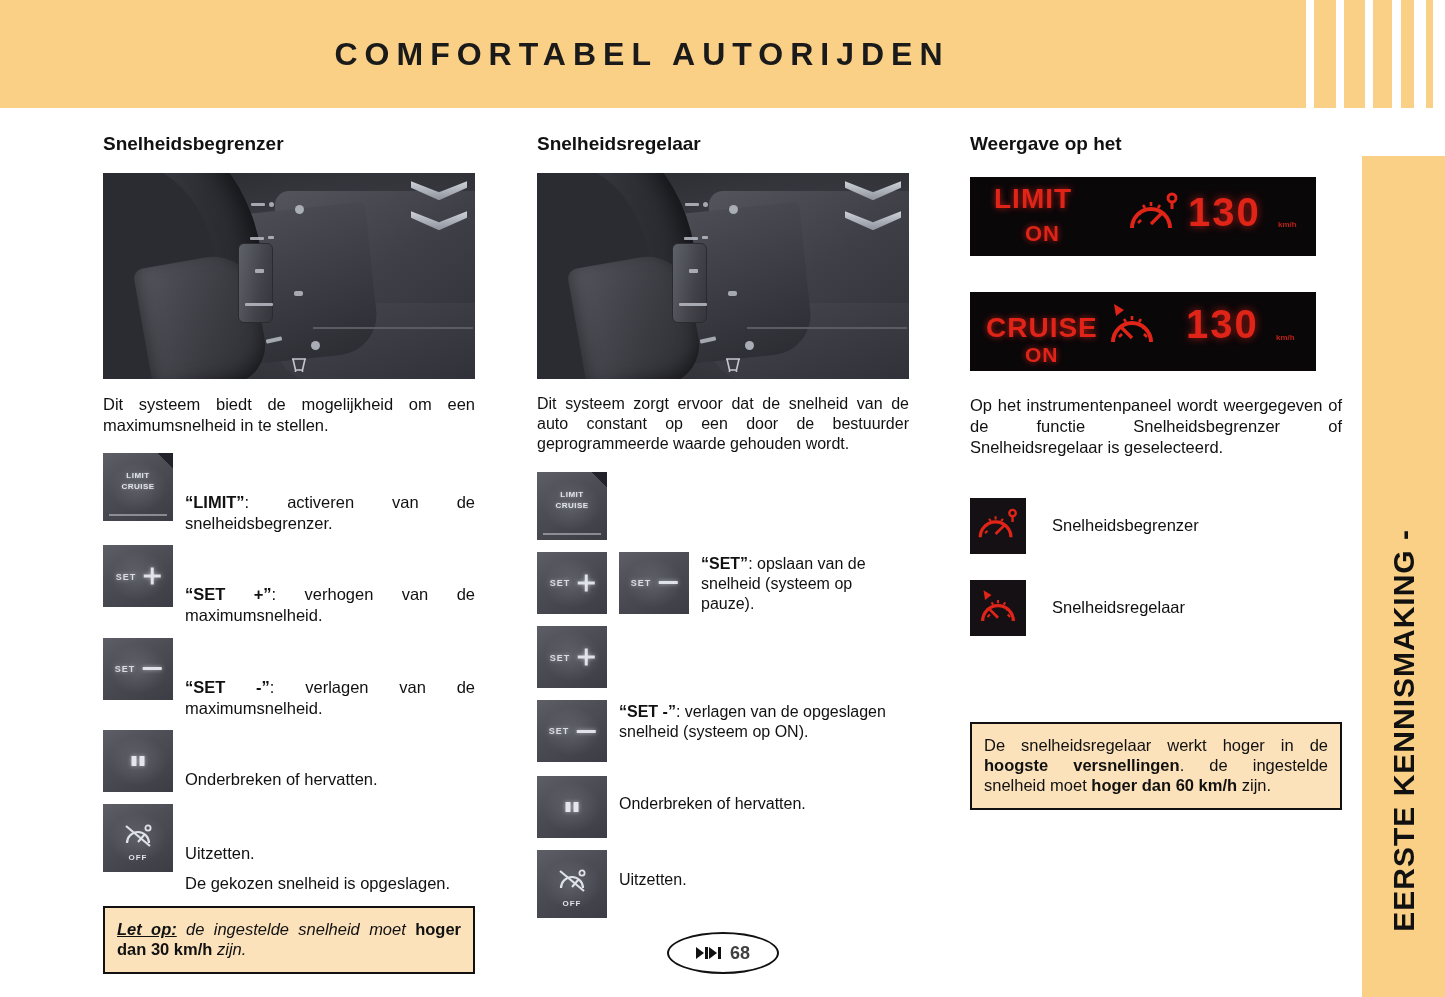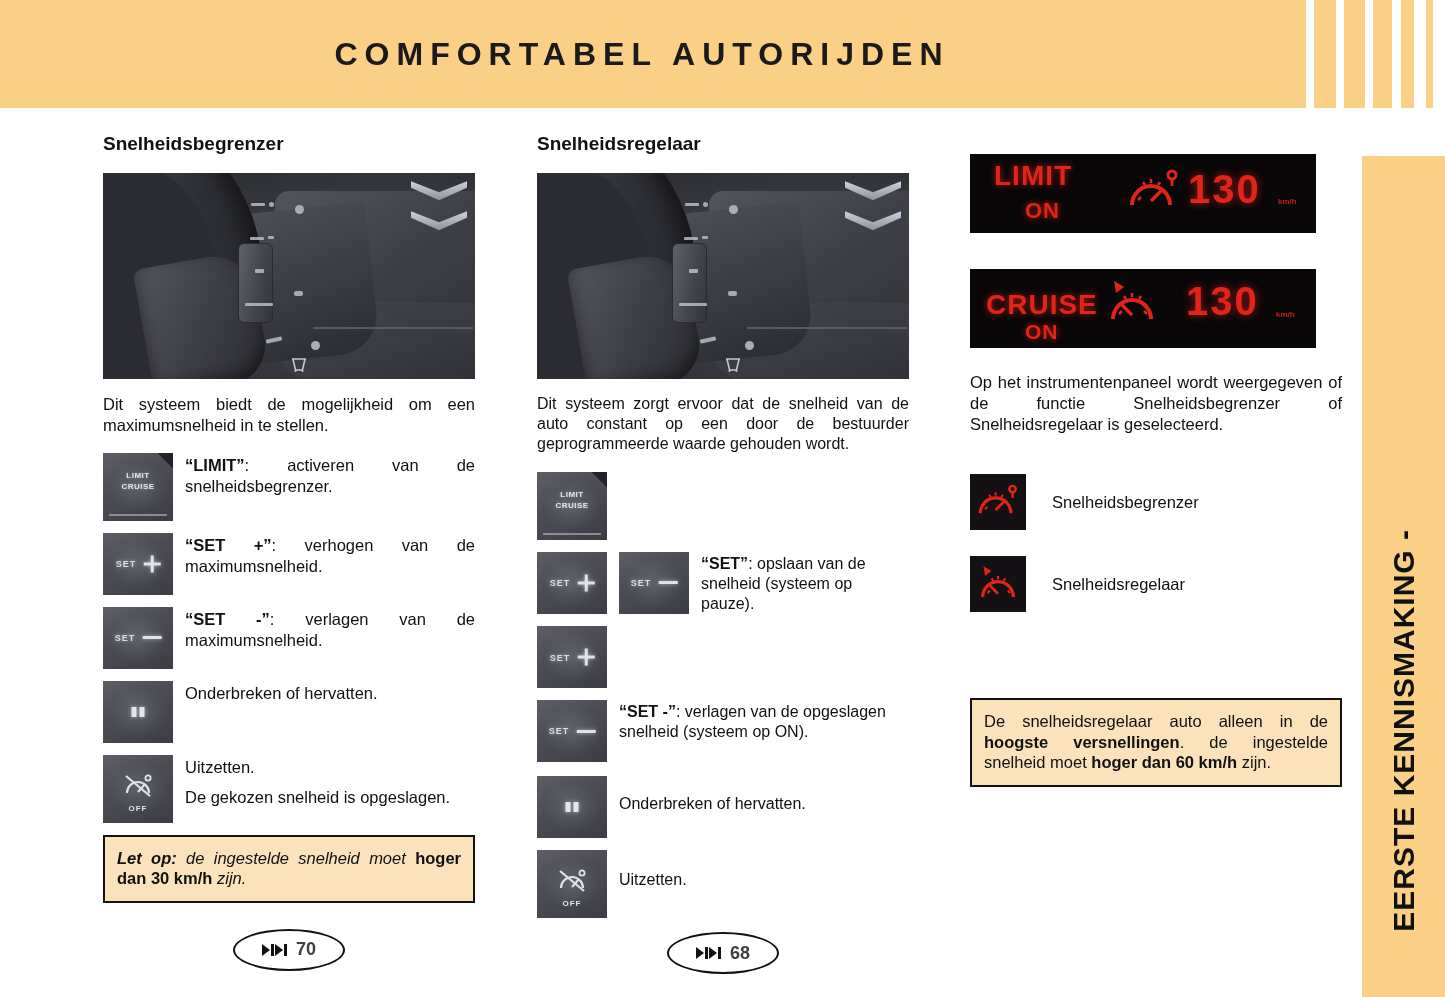--- a/index.html
+++ b/index.html
@@ -247,21 +247,21 @@
   }
   .btn-text {
     font-size: 16.5px;
     line-height: 1.26;
     color: #111111;
     text-align: justify;
     padding-top: 2px;
     flex: 1;
   }
   .col2 .btn-text { text-align: left; font-size: 16px; }
-  .col1 .btn-text { text-align: justify; }
+  .col1 .btn-text { text-align: justify; margin-top: 37px; }
   .btn-text b { font-weight: bold; }
 
   
   .ic-pause {
     position: absolute;
     left: 50%; top: 50%;
     transform: translate(-50%,-50%);
     display: flex; gap: 3px;
   }
   .ic-pause i {
@@ -317,21 +317,21 @@
   .warn-box {
     border: 2px solid #111111;
     background: #fbe2bb;
     padding: 11px 12px 12px 12px;
     font-size: 16.5px;
     line-height: 1.24;
     color: #111111;
     text-align: justify;
   }
   .warn-box .it { font-style: italic; }
-  .warn-box .bi { font-style: italic; font-weight: bold; }
+  .warn-box .bi { font-style: italic; font-weight: bold; text-decoration: underline; }
   .warn-box b { font-weight: bold; }
 
   
   .pageref-wrap {
     display: flex;
     justify-content: center;
     margin-top: 26px;
   }
   .pageref {
     width: 108px;
@@ -667,20 +667,21 @@
           <span class="bar"></span>
       </span>
       <span class="pageref-num">68</span>
     </div>
   </div>
 </div>
 
 <div class="col col3">
 
   <div class="col-title">
+    <div>Weergave op het</div>
   </div>
 
   <div class="lcd" style="margin-top:22px">
     <div class="lcd-mode lcd-limit-word">LIMIT</div>
     <div class="lcd-mode lcd-limit-on">ON</div>
     <svg style="position:absolute; left:158px; top:13px;" width="52" height="48" viewBox="0 0 52 48">
       <path d="M4 38 A19 19 0 1 1 42 38" stroke="#e02418" stroke-width="4" fill="none"></path>
       <path d="M23 34 L35 22" stroke="#e02418" stroke-width="3.4" fill="none"></path>
       <path d="M10 33 L13 30 M9 23 L13 24 M15 15 L17 18 M23 12 L23 16 M32 15 L30 18 M37 23 L33 24" stroke="#e02418" stroke-width="2.6"></path>
       <circle cx="44" cy="8" r="4" fill="none" stroke="#e02418" stroke-width="3"></circle>
@@ -726,15 +727,15 @@
         <path d="M13 37 L16 34 M12 27 L16 28 M18 19 L20 22 M26 16 L26 20 M35 19 L33 22 M40 27 L36 28 M41 37 L38 34" stroke="#e02418" stroke-width="2.6"></path>
         <path d="M8 4 L18 10 L10 16 Z" fill="#e02418"></path>
       </svg>
     </div>
     <div class="legend-label">Snelheidsregelaar</div>
   </div>
 
   <div class="spacer-lg"></div>
 
   <div class="warn-box">
-    <span>De snelheidsregelaar auto alleen in de </span><b>hoogste versnellingen</b><span>. de ingestelde snelheid moet </span><b>hoger dan 60 km/h</b><span> zijn.</span>
+    <span>De snelheidsregelaar werkt hoger in de </span><b>hoogste versnellingen</b><span>. de ingestelde snelheid moet </span><b>hoger dan 60 km/h</b><span> zijn.</span>
   </div>
 </div>
 
 </body></html>

